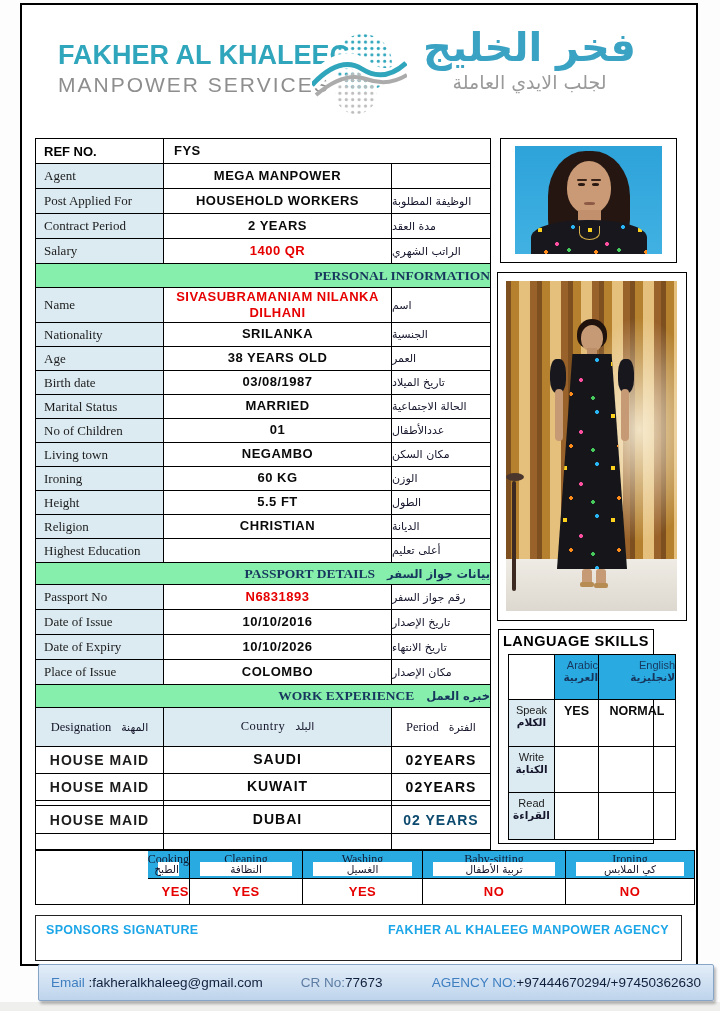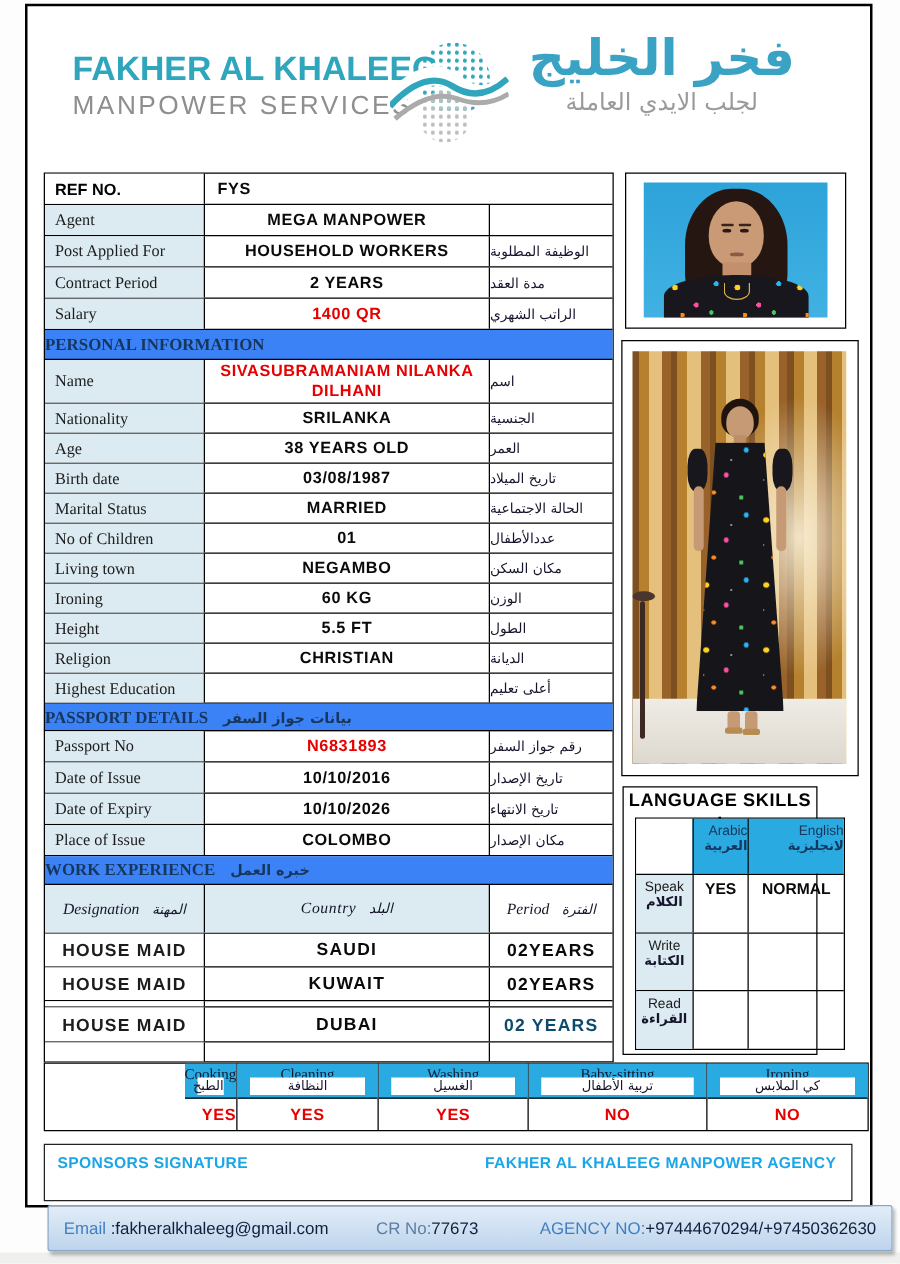--- a/index.html
+++ b/index.html
@@ -31,26 +31,26 @@
       display:flex;align-items:center;padding-left:8px;}
   .cl.ref{background:#fff;font-family:"Liberation Sans",sans-serif;font-weight:bold;font-size:13px;color:#000;}
   .cv{width:229px;border-left:1px solid #000;border-right:1px solid #000;display:flex;align-items:center;
       justify-content:center;font-weight:bold;font-size:13px;letter-spacing:.5px;text-align:center;color:#0a0a0a;line-height:1.25;}
   .cv.ref{flex:1;border-right:none;justify-content:flex-start;padding-left:10px;}
   .ca{flex:1;display:flex;align-items:center;justify-content:flex-end;padding-right:7px;
       font-family:"DejaVu Sans",sans-serif;font-size:11px;color:#15152c;direction:rtl;}
   .red{color:#e60000;}
   .h25{height:25px;}.h24{height:24px;}.h35{height:35px;}.h22{height:22px;}.h23{height:23px;}
   .h39{height:39px;}.h27{height:27px;}.h28{height:28px;}.h15{height:15px;}.h5{height:5px;}
-  .secbar{background:#3b82f6;display:flex;align-items:center;justify-content:flex-start;gap:12px;
+  .secbar{background:#86efac;display:flex;align-items:center;justify-content:flex-end;gap:12px;
       color:#17365d;font-family:"Liberation Serif",serif;font-weight:bold;font-size:13.5px;border-bottom:1px solid #000;}
   .secbar .ar{font-family:"DejaVu Sans",sans-serif;font-size:11.5px;direction:rtl;}
   .wh .cl,.wh .cv,.wh .ca3{background:#dcebf2;}
   .whcell{display:flex;align-items:center;justify-content:center;gap:10px;
-      font-family:"Liberation Serif",serif;font-size:12.5px;color:#14142a;font-style:italic;}
+      font-family:"Liberation Serif",serif;font-size:12.5px;color:#14142a;}
   .whcell .ar{font-family:"DejaVu Sans",sans-serif;font-size:11px;direction:rtl;}
   .wv{font-size:14px;letter-spacing:1px;}
 
   
   .skills{position:absolute;left:35px;top:850px;width:660px;height:55px;border:1.5px solid #000;display:flex;background:#fff;}
   .skcol{display:flex;flex-direction:column;border-left:1px solid #000;flex-shrink:0;}
   .skcol:first-child{border-left:none;align-items:flex-end;}
   .skh{height:28px;background:#29abe2;border-bottom:1px solid #000;position:relative;text-align:center;
        font-family:"Liberation Serif",serif;font-size:12px;color:#101830;padding-top:1px;}
   .skh .abox{position:absolute;left:10px;right:10px;bottom:2px;height:14px;background:#fff;

